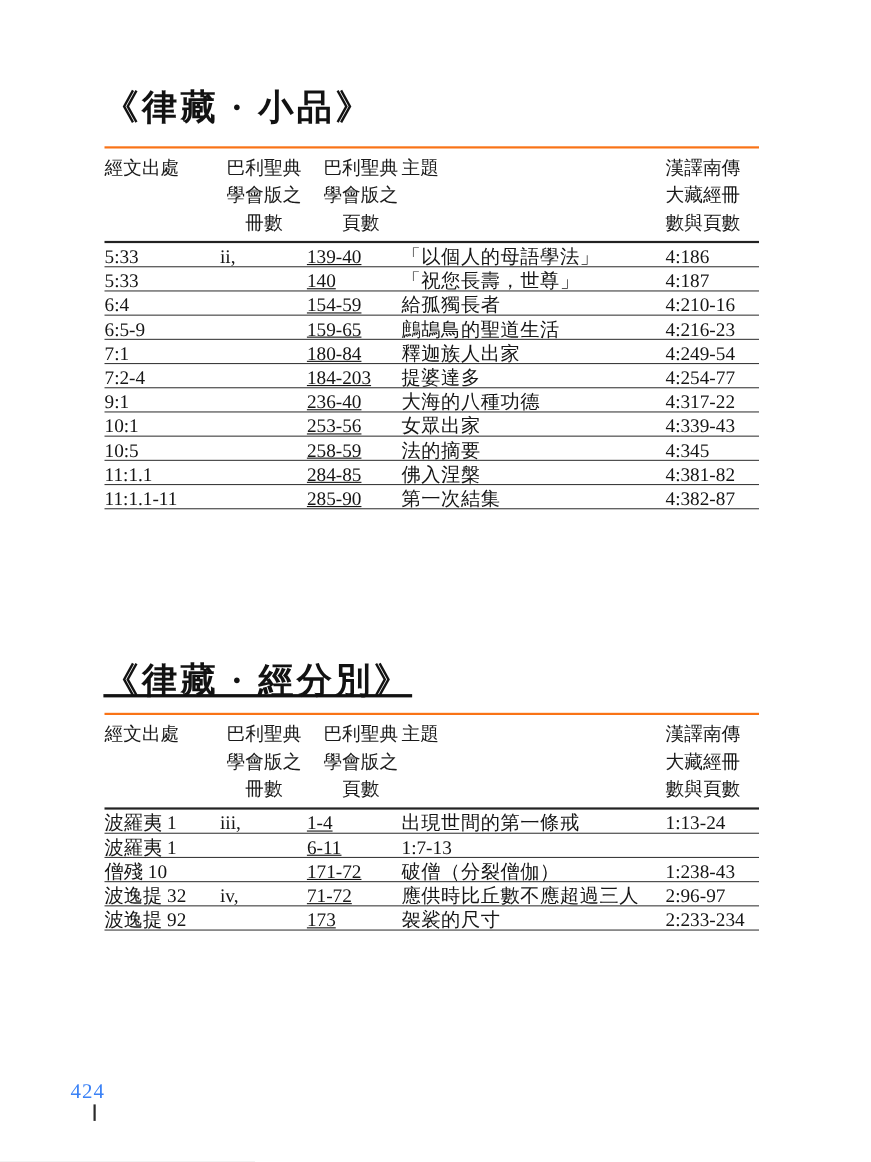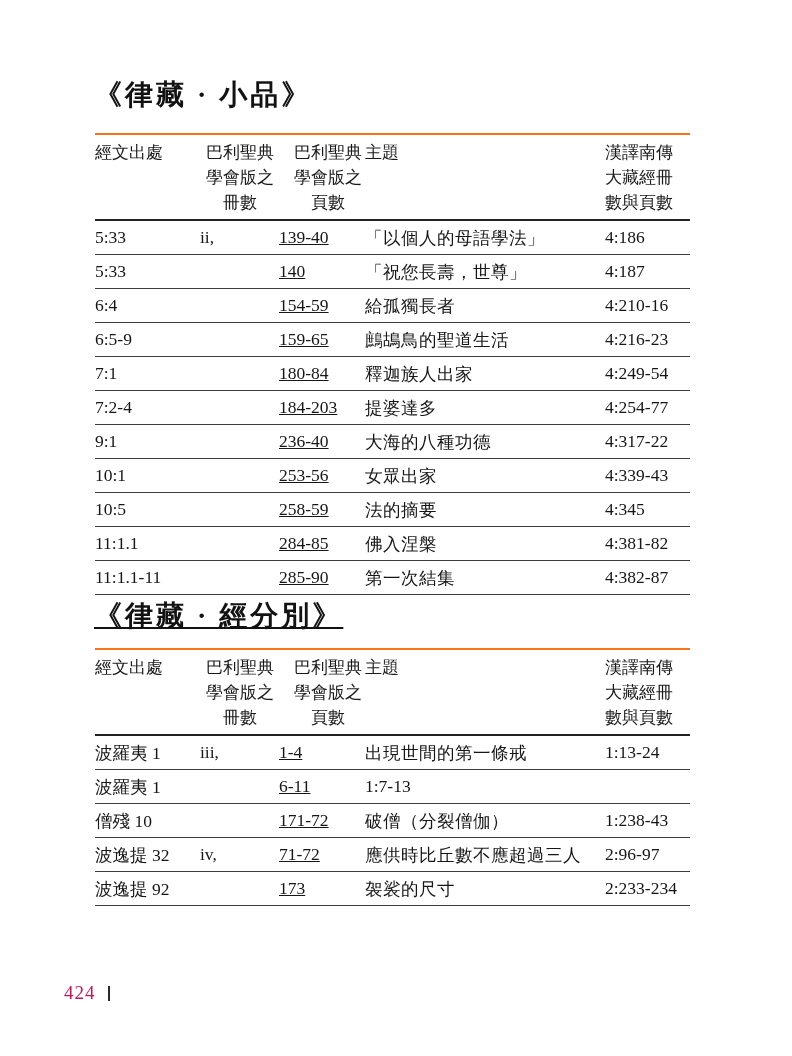--- a/index.html
+++ b/index.html
@@ -13,21 +13,21 @@
     height: 1056px;
     background: #ffffff;
     font-family: "Liberation Serif", "DejaVu Serif", serif;
     color: #161616;
     overflow: hidden;
   }
   .section-title {
     position: absolute;
     left: 94px;
     margin: 0;
-    font-size: 28px;
+    font-size: 32px;
     font-weight: 700;
     letter-spacing: 3px;
     color: #121212;
     white-space: nowrap;
   }
   #title-0 { top: 76px; }
   #title-1 { top: 597px; text-decoration: underline; }
 
   .tbl {
     position: absolute;
@@ -51,39 +51,40 @@
   }
   .hc .stack-center {
     display: inline-block;
     text-align: center;
     margin-left: 16px;
   }
   .trow {
     display: grid;
     grid-template-columns: 95px 88px 87px 240px 85px;
     align-items: center;
-    height: 34px;
+    height: 22px;
     box-sizing: border-box;
     border-bottom: 1px solid #3d3d3d;
     font-size: 17.5px;
   }
   .tc { white-space: nowrap; overflow: visible; }
   .tc.c1 { padding-left: 10px; }
   .tc.c2 { padding-left: 1px; text-decoration: underline; }
   .tc.c3 { letter-spacing: 0.5px; }
 
   .footer {
     position: absolute;
     left: 64px;
     top: 982px;
     font-size: 19px;
     letter-spacing: 1px;
-    color: #be185d;
+    color: #3b82f6;
     display: flex;
     align-items: center;
+    flex-direction: column;
   }
   .edge-bar {
     display: inline-block;
     width: 2px;
     height: 15px;
     background: #2a2a2a;
     margin-left: 12px;
   }
 </style>
 </head>

